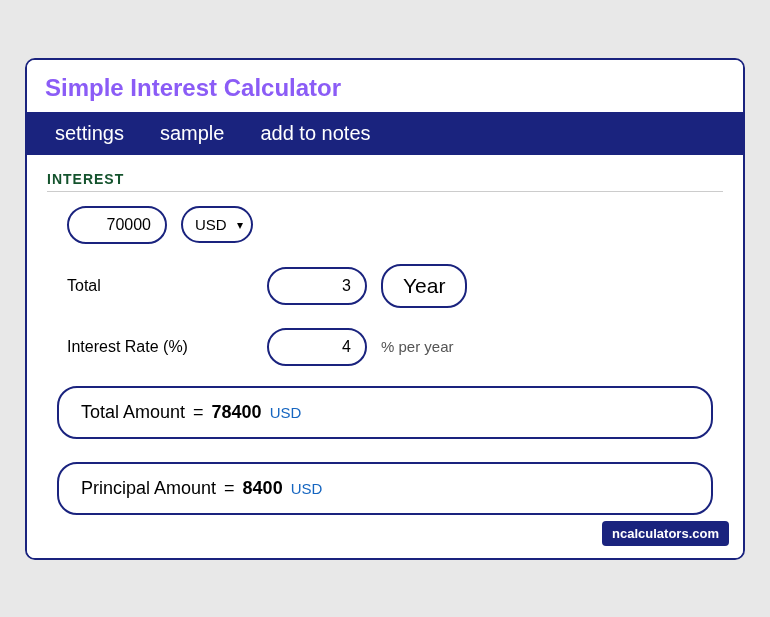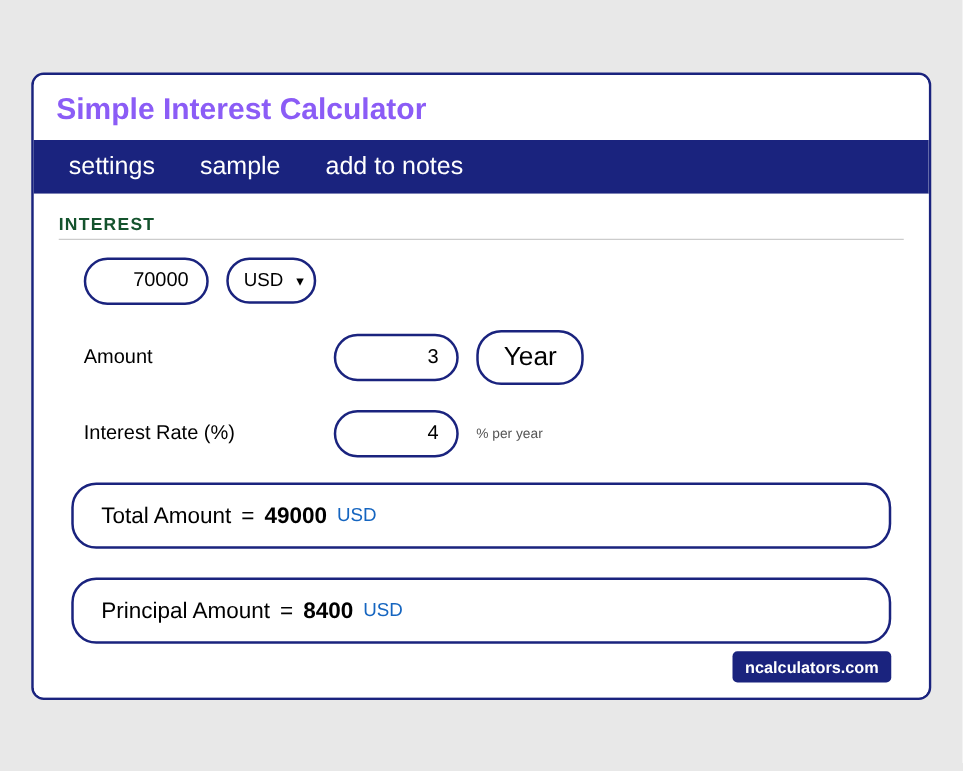--- a/index.html
+++ b/index.html
@@ -122,21 +122,21 @@
       border: 2px solid #1a237e;
       border-radius: 20px;
       padding: 8px 20px;
       font-size: 21px;
       color: #000;
       margin-left: 14px;
       min-width: 80px;
       text-align: center;
     }
     .per-year-text {
-      font-size: 11px;
+      font-size: 15px;
       color: #555;
       margin-left: 14px;
     }
     .result-box {
       border: 2px solid #1a237e;
       border-radius: 20px;
       padding: 14px 22px;
       margin-bottom: 23px;
       font-size: 18px;
       color: #000;
@@ -152,21 +152,21 @@
       color: #1565c0;
       font-size: 15px;
       font-weight: normal;
     }
     .results-area {
       padding: 0 10px;
     }
     .brand-badge {
       position: absolute;
       bottom: 12px;
-      right: 30px;
+      right: 14px;
       background: #1a237e;
       color: #fff;
       font-size: 13px;
       font-weight: bold;
       padding: 5px 10px;
       border-radius: 4px;
     }
   </style>
 </head>
 <body>
@@ -195,38 +195,38 @@
           <option>USD</option>
           <option>EUR</option>
           <option>GBP</option>
           <option>INR</option>
         </select>
       </div>
     </div>
 
     
     <div class="field-row">
-      <span class="field-label">Amount</span>
+      <span class="field-label">Total</span>
       <input class="field-input" type="text" value="3" style="">
       <div class="period-unit">Year</div>
     </div>
 
     
     <div class="field-row">
       <span class="field-label">Interest Rate (%)</span>
       <input class="field-input" type="text" value="4" style="">
       <span class="per-year-text">% per year</span>
     </div>
 
     
     <div class="results-area">
       <div class="result-box">
         <span>Total Amount</span>
         <span>=</span>
-        <span class="result-value">49000</span>
+        <span class="result-value">78400</span>
         <span class="result-currency">USD</span>
       </div>
       <div class="result-box">
         <span>Principal Amount</span>
         <span>=</span>
         <span class="result-value">8400</span>
         <span class="result-currency">USD</span>
       </div>
     </div>
   </div>

